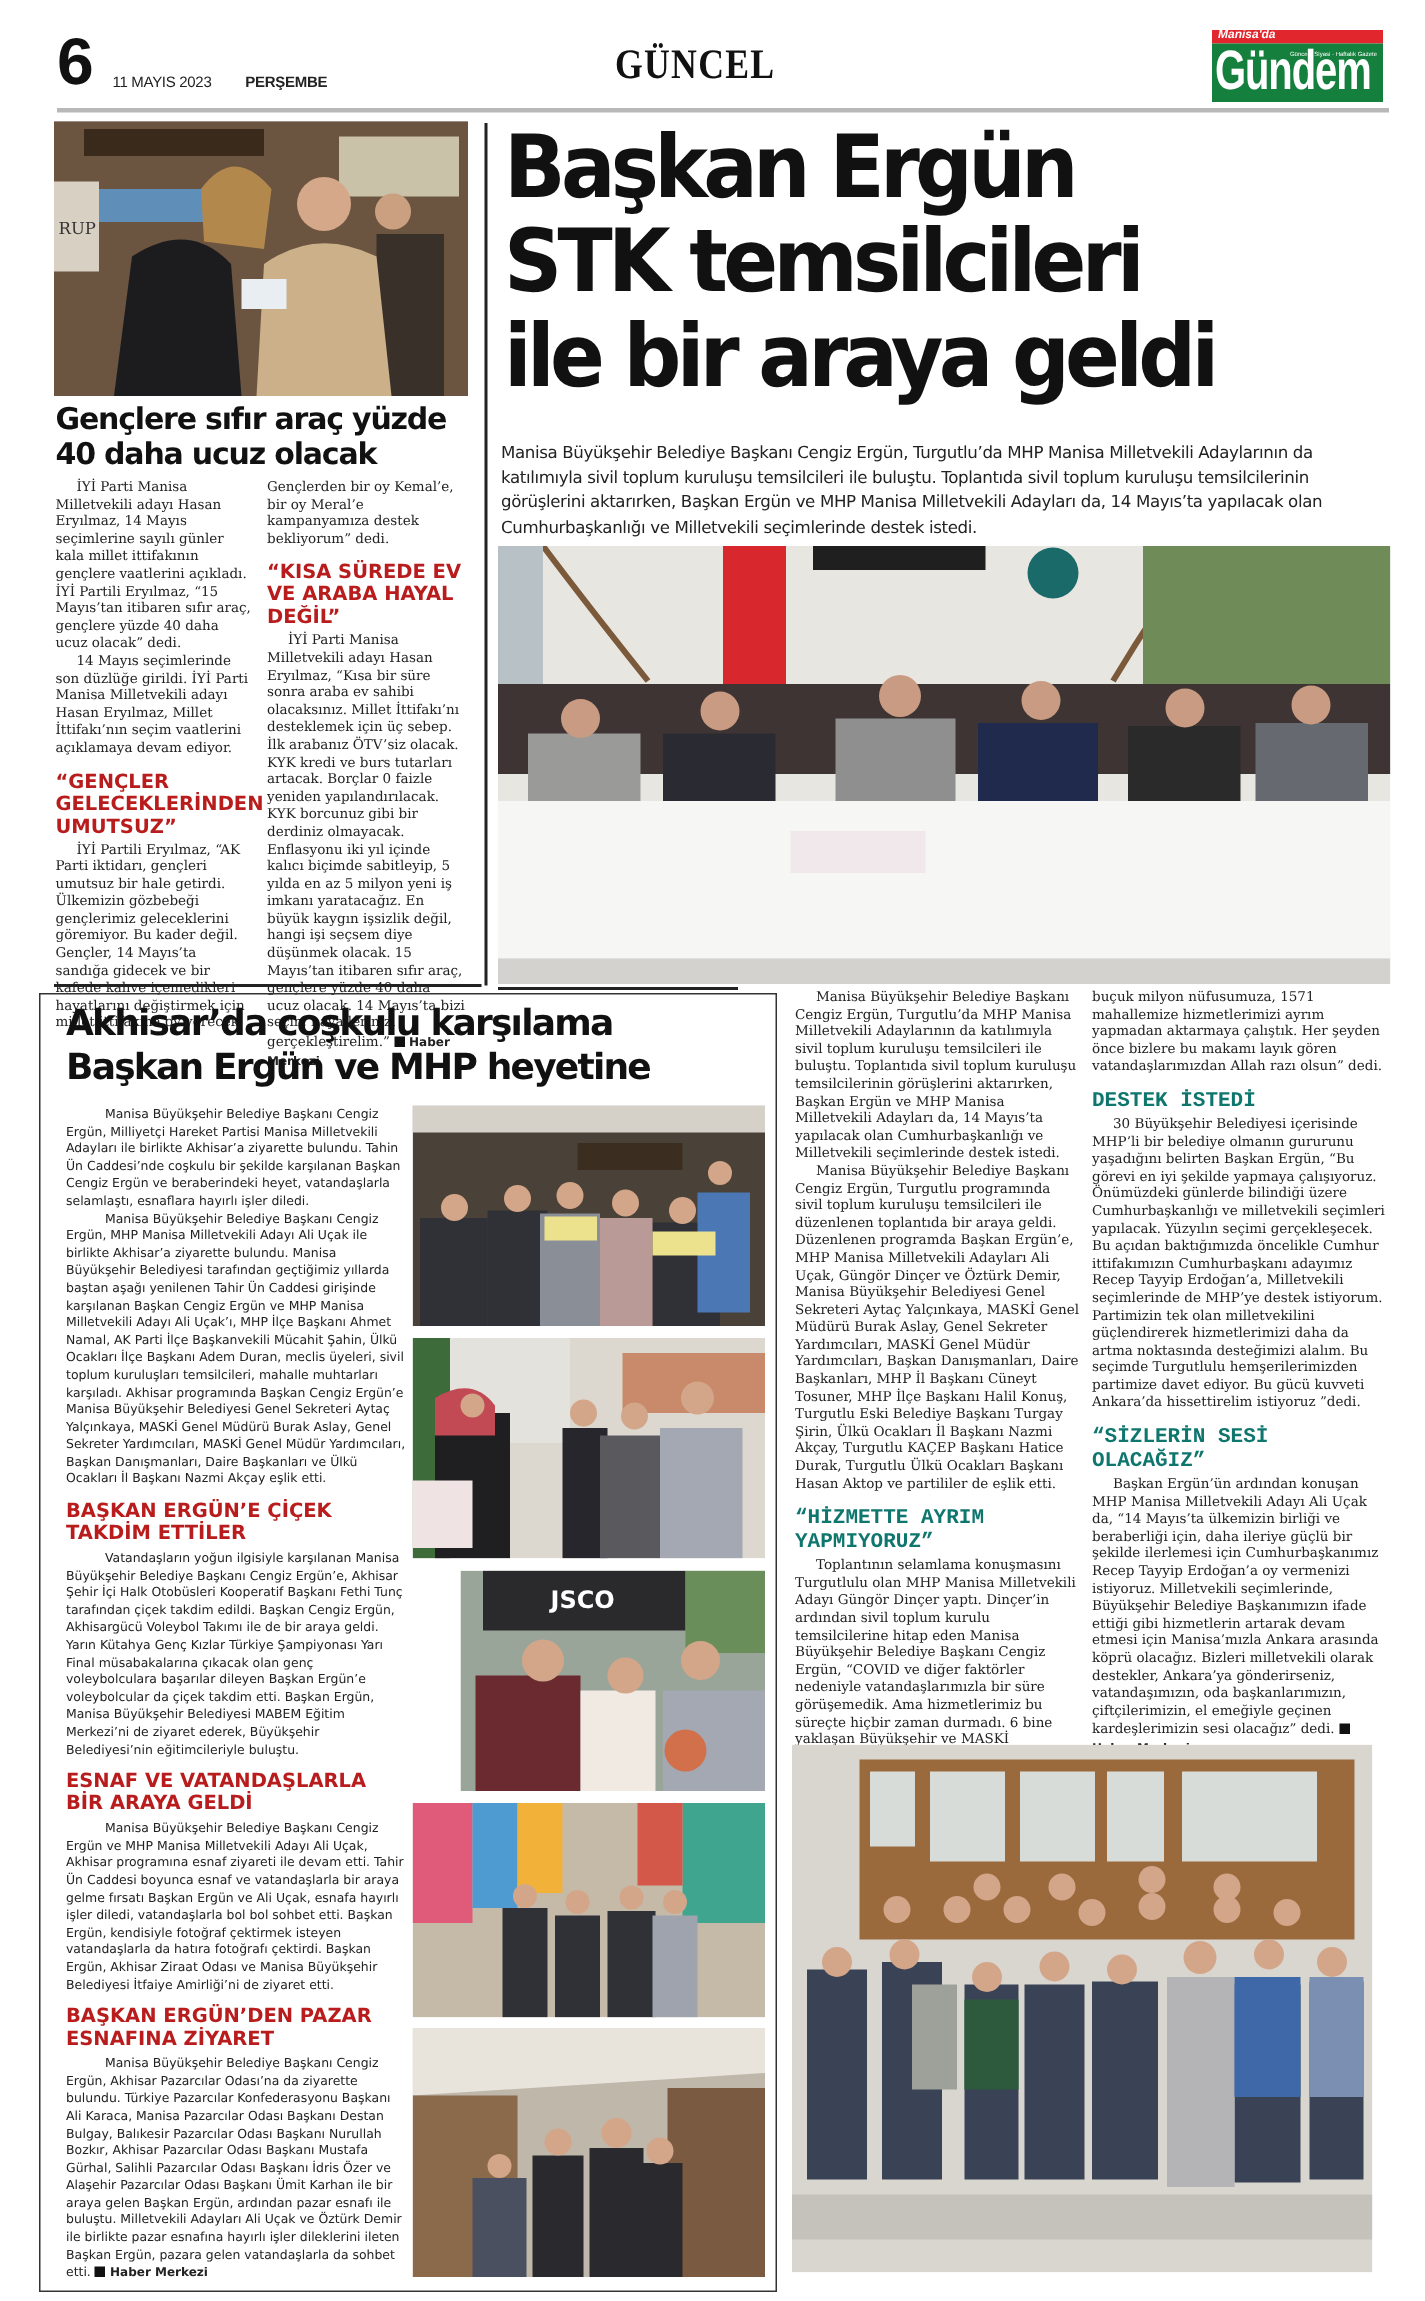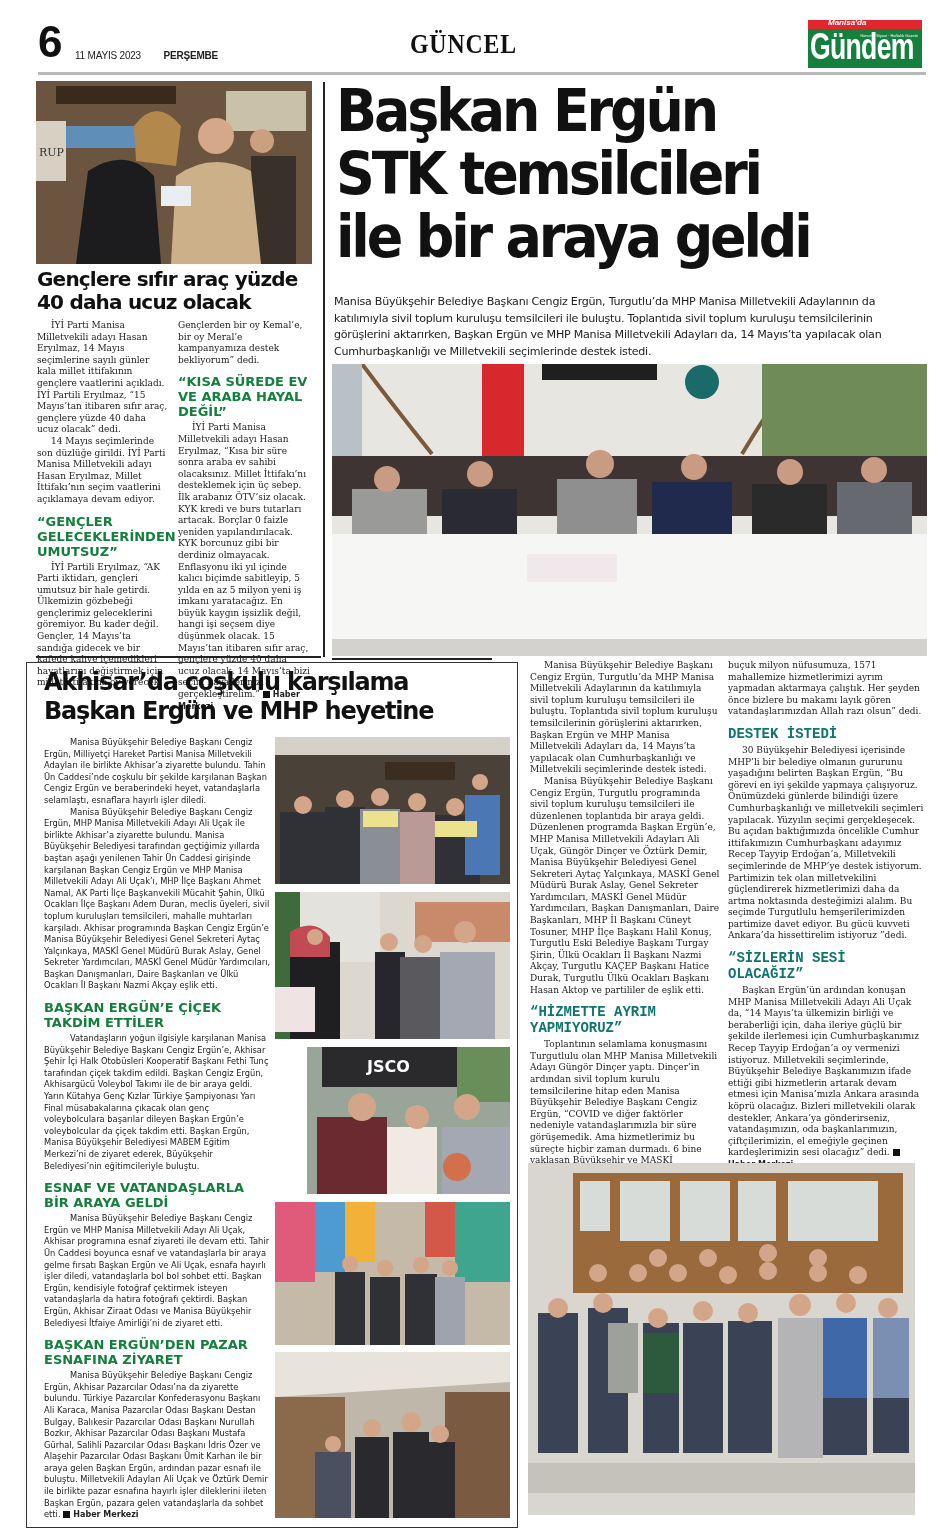--- a/index.html
+++ b/index.html
@@ -7,33 +7,33 @@
   body { position: relative; font-family: "DejaVu Serif", serif; color: #1a1a1a; }
 
   
   .masthead { position: absolute; left: 20px; top: 18px; width: 906px; height: 52px; }
   .page-num { position: absolute; left: 18px; top: 2px; font-family: "Liberation Sans", sans-serif; font-weight: bold; font-size: 44px; line-height: 44px; color: #111; }
   .pub-date { position: absolute; left: 55px; top: 32px; font-family: "Liberation Sans", sans-serif; font-size: 10px; color: #222; letter-spacing: -0.2px; }
   .pub-date b { font-weight: bold; padding-left: 20px; }
   .section { position: absolute; left: 390px; top: 10px; font-family: "Liberation Serif", serif; font-weight: bold; font-size: 28px; letter-spacing: 1px; color: #111; transform: scaleX(0.85); transform-origin: left center; }
   .logo { position: absolute; left: 788px; top: 2px; width: 114px; height: 48px; }
   .logo .top { height: 9px; background: #e1262d; position: relative; }
-  .logo .top span { position: absolute; left: 20px; top: -2px; font-family: "Liberation Sans", sans-serif; font-style: italic; font-weight: bold; font-size: 8px; color: #fff; }
+  .logo .top span { position: absolute; left: 4px; top: -2px; font-family: "Liberation Sans", sans-serif; font-style: italic; font-weight: bold; font-size: 8px; color: #fff; }
   .logo .bot { height: 39px; background: #15803d; position: relative; overflow: hidden; }
   .logo .bot .word { position: absolute; left: 2px; top: -3px; font-family: "Liberation Sans", sans-serif; font-weight: bold; font-size: 37px; color: #fff; transform: scaleX(0.72); transform-origin: left top; letter-spacing: -1px; }
   .logo .bot .tag { position: absolute; right: 4px; top: 4px; font-family: "Liberation Sans", sans-serif; font-size: 4px; color: #fff; }
   .rule-top { position: absolute; left: 38px; top: 72px; width: 888px; height: 3px; background: #b8b8b8; }
 
   
   .photo { position: absolute; overflow: hidden; }
   .body-serif { font-family: "DejaVu Serif", serif; font-size: 9px; line-height: 11.6px; color: #222; text-align: left; }
   .body-serif p { text-indent: 14px; }
   .body-sans { font-family: "DejaVu Sans", sans-serif; font-size: 8.3px; line-height: 11.6px; color: #222; }
   .body-sans p { text-indent: 26px; }
-  .sub-sans { font-family: "DejaVu Sans", sans-serif; font-weight: bold; font-size: 13px; line-height: 15px; color: #15803d; margin: 8px 0 3px; }
+  .sub-sans { font-family: "DejaVu Sans", sans-serif; font-weight: bold; font-size: 13px; line-height: 15px; color: #b91c1c; margin: 8px 0 3px; }
   .sub-serif { font-family: Liberation Mono, monospace; font-weight: bold; font-size: 14px; line-height: 16px; color: #0f766e; margin: 8px 0 3px; }
   .byline { font-family: "DejaVu Sans", sans-serif; font-weight: bold; font-size: 8px; }
   .byline .sq { display: inline-block; width: 7px; height: 7px; background: #111; margin-right: 3px; vertical-align: -1px; }
 
   
   .story1-head { position: absolute; left: 37px; top: 268px; width: 285px; font-family: "DejaVu Sans", sans-serif; font-weight: bold; font-size: 20px; line-height: 23px; color: #111; letter-spacing: -0.8px; }
   .story1-col { position: absolute; top: 320px; width: 132px; }
   .col-rule-v { position: absolute; left: 323px; top: 82px; width: 1.5px; height: 575px; background: #222; }
 
   

